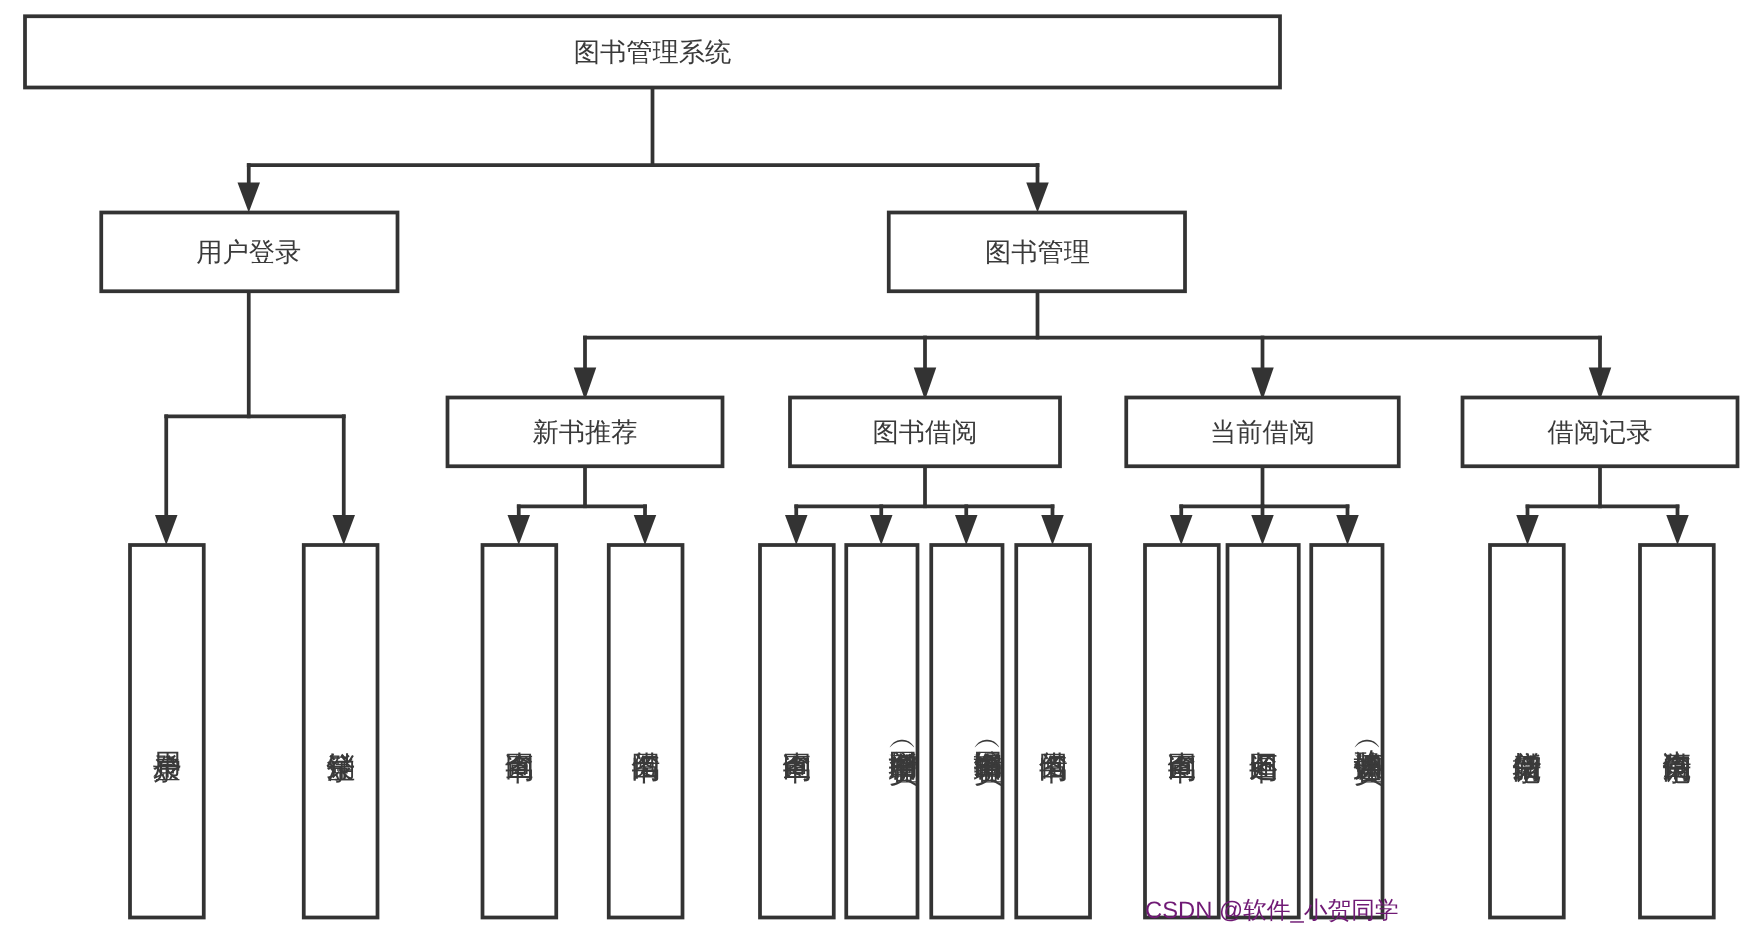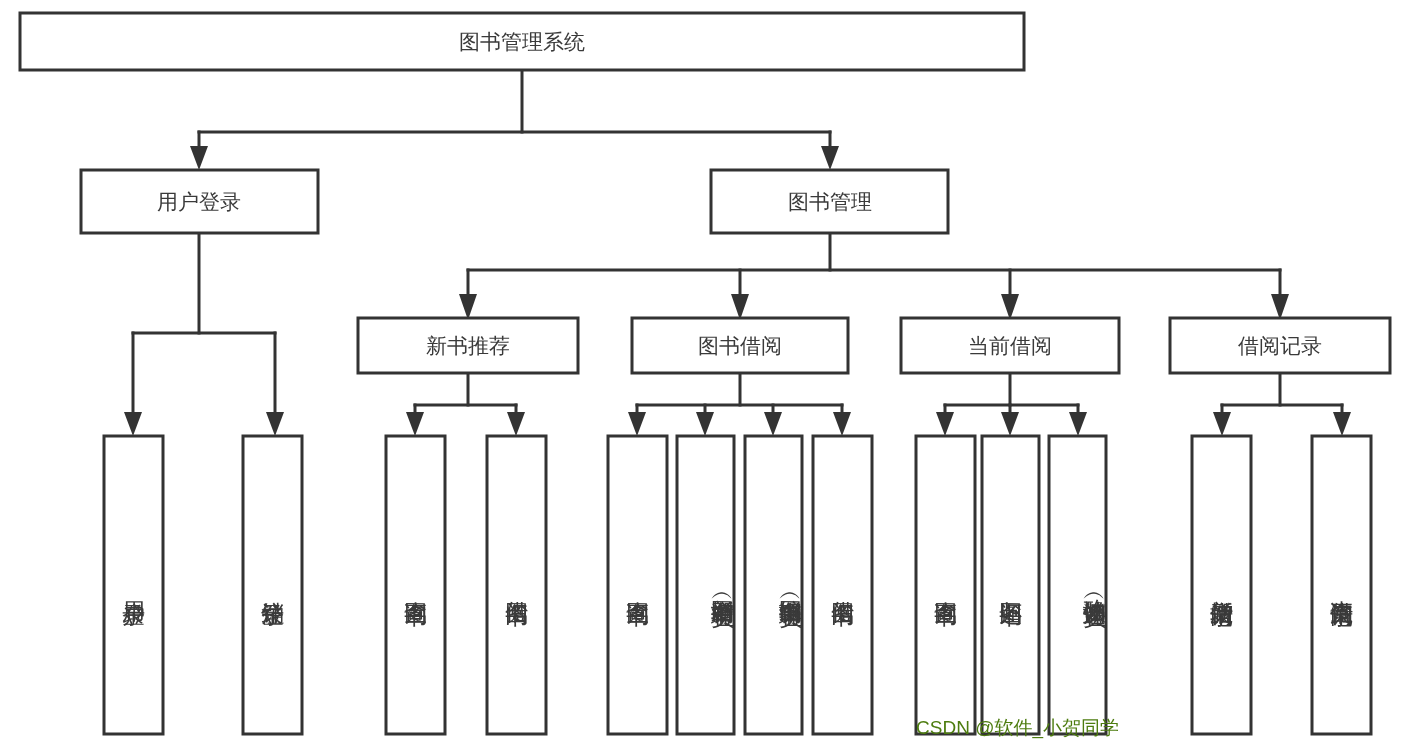--- a/index.html
+++ b/index.html
@@ -60,21 +60,21 @@
     text-align: center;
     white-space: nowrap;
     pointer-events: none;
   }
   .watermark {
     position: absolute;
     right: 6px;
     bottom: 6px;
     font-family: "Liberation Sans", "DejaVu Sans", sans-serif;
     font-size: 19px;
-    color: #4d7c0f;
+    color: #701a75;
     white-space: nowrap;
   }
 </style>
 </head>
 <body>
 
 <div id="diagram-root">
 
   <svg class="diagram-canvas" viewBox="0 0 1405 747">
 

